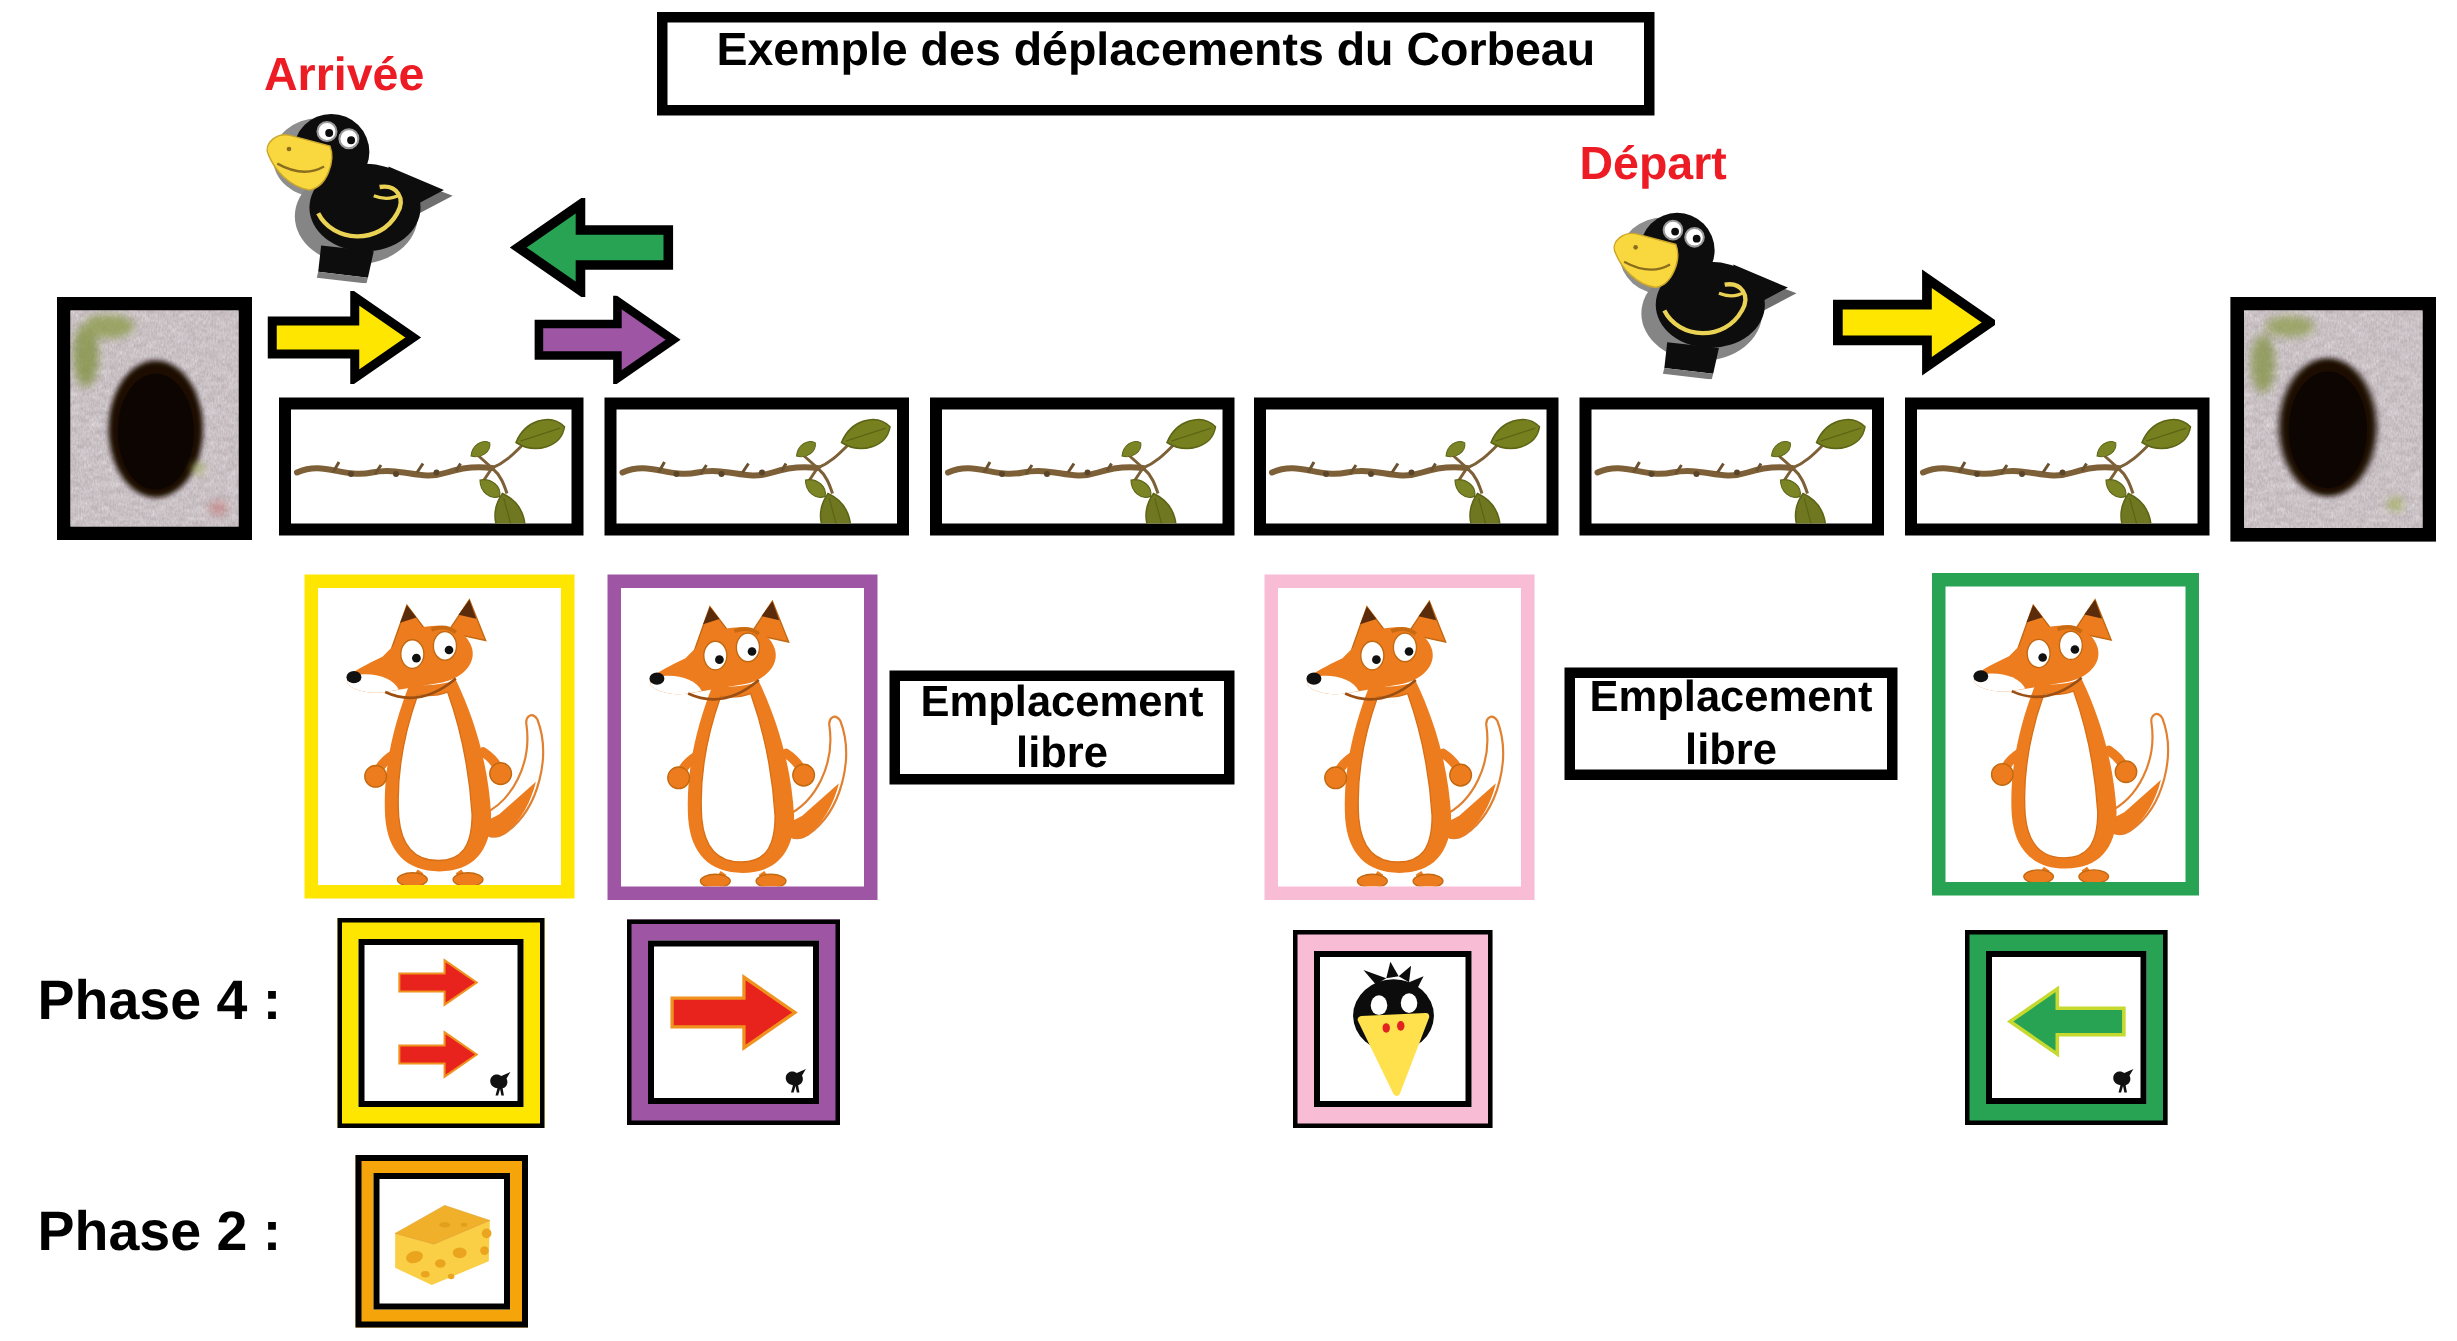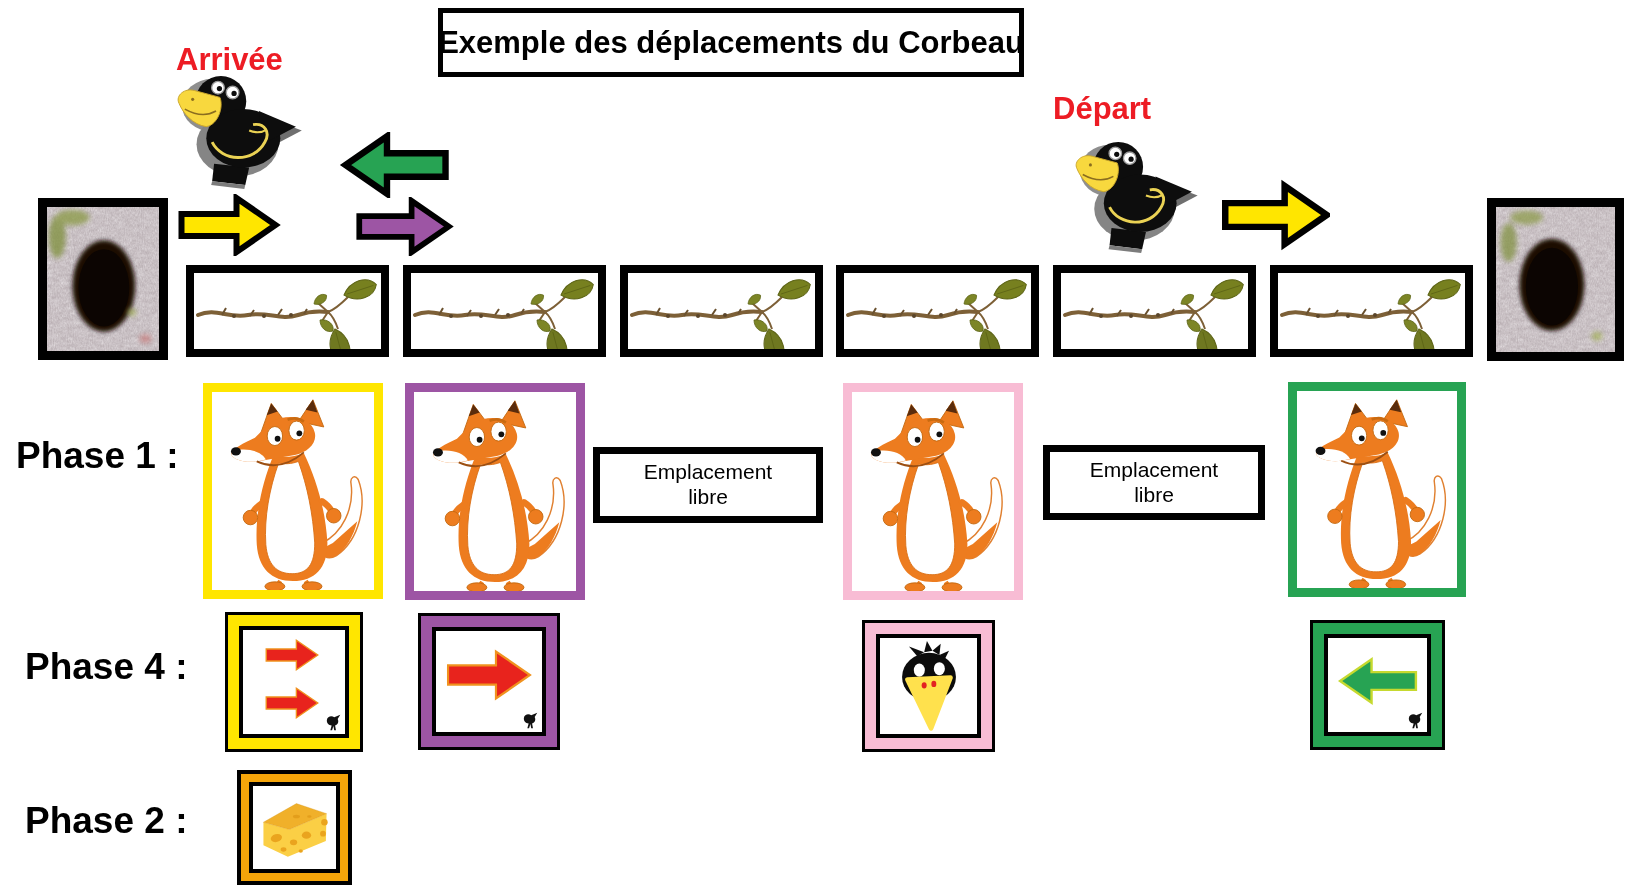--- a/index.html
+++ b/index.html
@@ -3,22 +3,22 @@
 <meta charset="utf-8">
 <style>
   html,body{margin:0;padding:0;background:#fff;}
   #canvas{
     position:relative;width:1638px;height:894px;background:#ffffff;
     font-family:"Liberation Sans", sans-serif;overflow:hidden;
   }
   .abs{position:absolute;}
   
   .title-box{
-    left:438px;top:8px;width:586px;height:69px;box-sizing:border-box;
-    border:5px solid #000000;background:#fff;display:flex;align-items:center;justify-content:center;
+    left:438px;top:8px;width:665px;height:69px;box-sizing:border-box;
+    border:7px solid #000000;background:#fff;display:flex;justify-content:center;
   }
   .title-box span{font-weight:bold;font-size:31px;color:#000;white-space:nowrap;}
   
   .red-label{font-weight:bold;font-size:31px;color:var(--label_red);white-space:nowrap;}
   
   .phase-label{font-weight:bold;font-size:37px;color:#000;white-space:nowrap;}
   
   .hole{box-sizing:border-box;border:9px solid #000;background:#9c8f93;}
   .hole svg{display:block;width:100%;height:100%;}
   .cell{
@@ -31,21 +31,21 @@
   .fox-card svg{display:block;}
   .frame-yellow{border:9px solid var(--yellow);}
   .frame-purple{border:9px solid var(--purple);}
   .frame-pink{border:9px solid var(--pink);}
   .frame-green{border:9px solid var(--green);}
   
   .free-box{
     box-sizing:border-box;border:7px solid #000;background:#fff;
     display:flex;flex-direction:column;align-items:center;justify-content:center;line-height:1.18;
   }
-  .free-box span{font-weight:normal;font-size:21px;color:#000;}
+  .free-box span{font-weight:bold;font-size:29px;color:#000;}
   
   .sym-card{box-sizing:border-box;border:3px solid #000;}
   .sym-card .pad{width:100%;height:100%;box-sizing:border-box;display:flex;}
   .sym-card .inner{
     flex:1;margin:11px;border:4px solid #000;background:#fff;position:relative;
     display:flex;align-items:center;justify-content:center;
   }
   .bg-yellow{background:var(--yellow);}
   .bg-purple{background:var(--purple);}
   .bg-pink{background:var(--pink);}
@@ -189,21 +189,21 @@
       <symbol id="sym-mini-crow" viewBox="0 0 22 22">
         <path d="M20,2 L13,5 C 10,2.5 5,4 4.5,8 C 4,11.5 6.5,14 10,14.5 L8.5,20 L10.5,20 L12,15 L13,20 L15,20 L14,14.5 C 17.5,13.5 18.5,10 17,7 Z" fill="#111"></path>
       </symbol>
     </defs>
   </svg>
 
   <div class="abs title-box">
     <span>Exemple des déplacements du Corbeau</span>
   </div>
 
-  <div class="abs red-label" style="left:176px;top:42px;">Arrivée</div>
+  <div class="abs red-label" style="left:176px;top:32px;">Arrivée</div>
   <div class="abs red-label" style="left:1053px;top:91px;">Départ</div>
 
   <svg class="abs" style="left:163px;top:74px;" width="147" height="115">
       <use href="#sym-crow-piece"></use>
     </svg>
   <svg class="abs" style="left:1061px;top:140px;" width="145" height="113">
       <use href="#sym-crow-piece"></use>
     </svg>
 
   <svg class="abs" style="left:323px;top:132px;color:var(--green);" width="145" height="66" preserveAspectRatio="none">
@@ -278,21 +278,20 @@
         </g>
       <ellipse cx="62" cy="90" rx="29" ry="44" fill="#0c0502"></ellipse>
       <g filter="url(#f-blur3)" opacity="0.7">
         <ellipse cx="14" cy="40" rx="9" ry="22" fill="#7e8f3a"></ellipse>
         <ellipse cx="34" cy="12" rx="18" ry="8" fill="#8a9a44"></ellipse>
         <ellipse cx="112" cy="146" rx="6" ry="5" fill="#9fae4e"></ellipse>
       </g>
     </svg>
   </div>
 
-  <div class="abs phase-label" style="left:16px;top:435px;">Phase 1 :</div>
 
   <div class="abs fox-card frame-yellow" style="left:203px;top:383px;width:180px;height:216px;">
     <svg width="152" height="192">
         <use href="#sym-fox"></use>
       </svg>
   </div>
   <div class="abs fox-card frame-purple" style="left:405px;top:383px;width:180px;height:217px;">
     <svg width="152" height="192">
         <use href="#sym-fox"></use>
       </svg>

